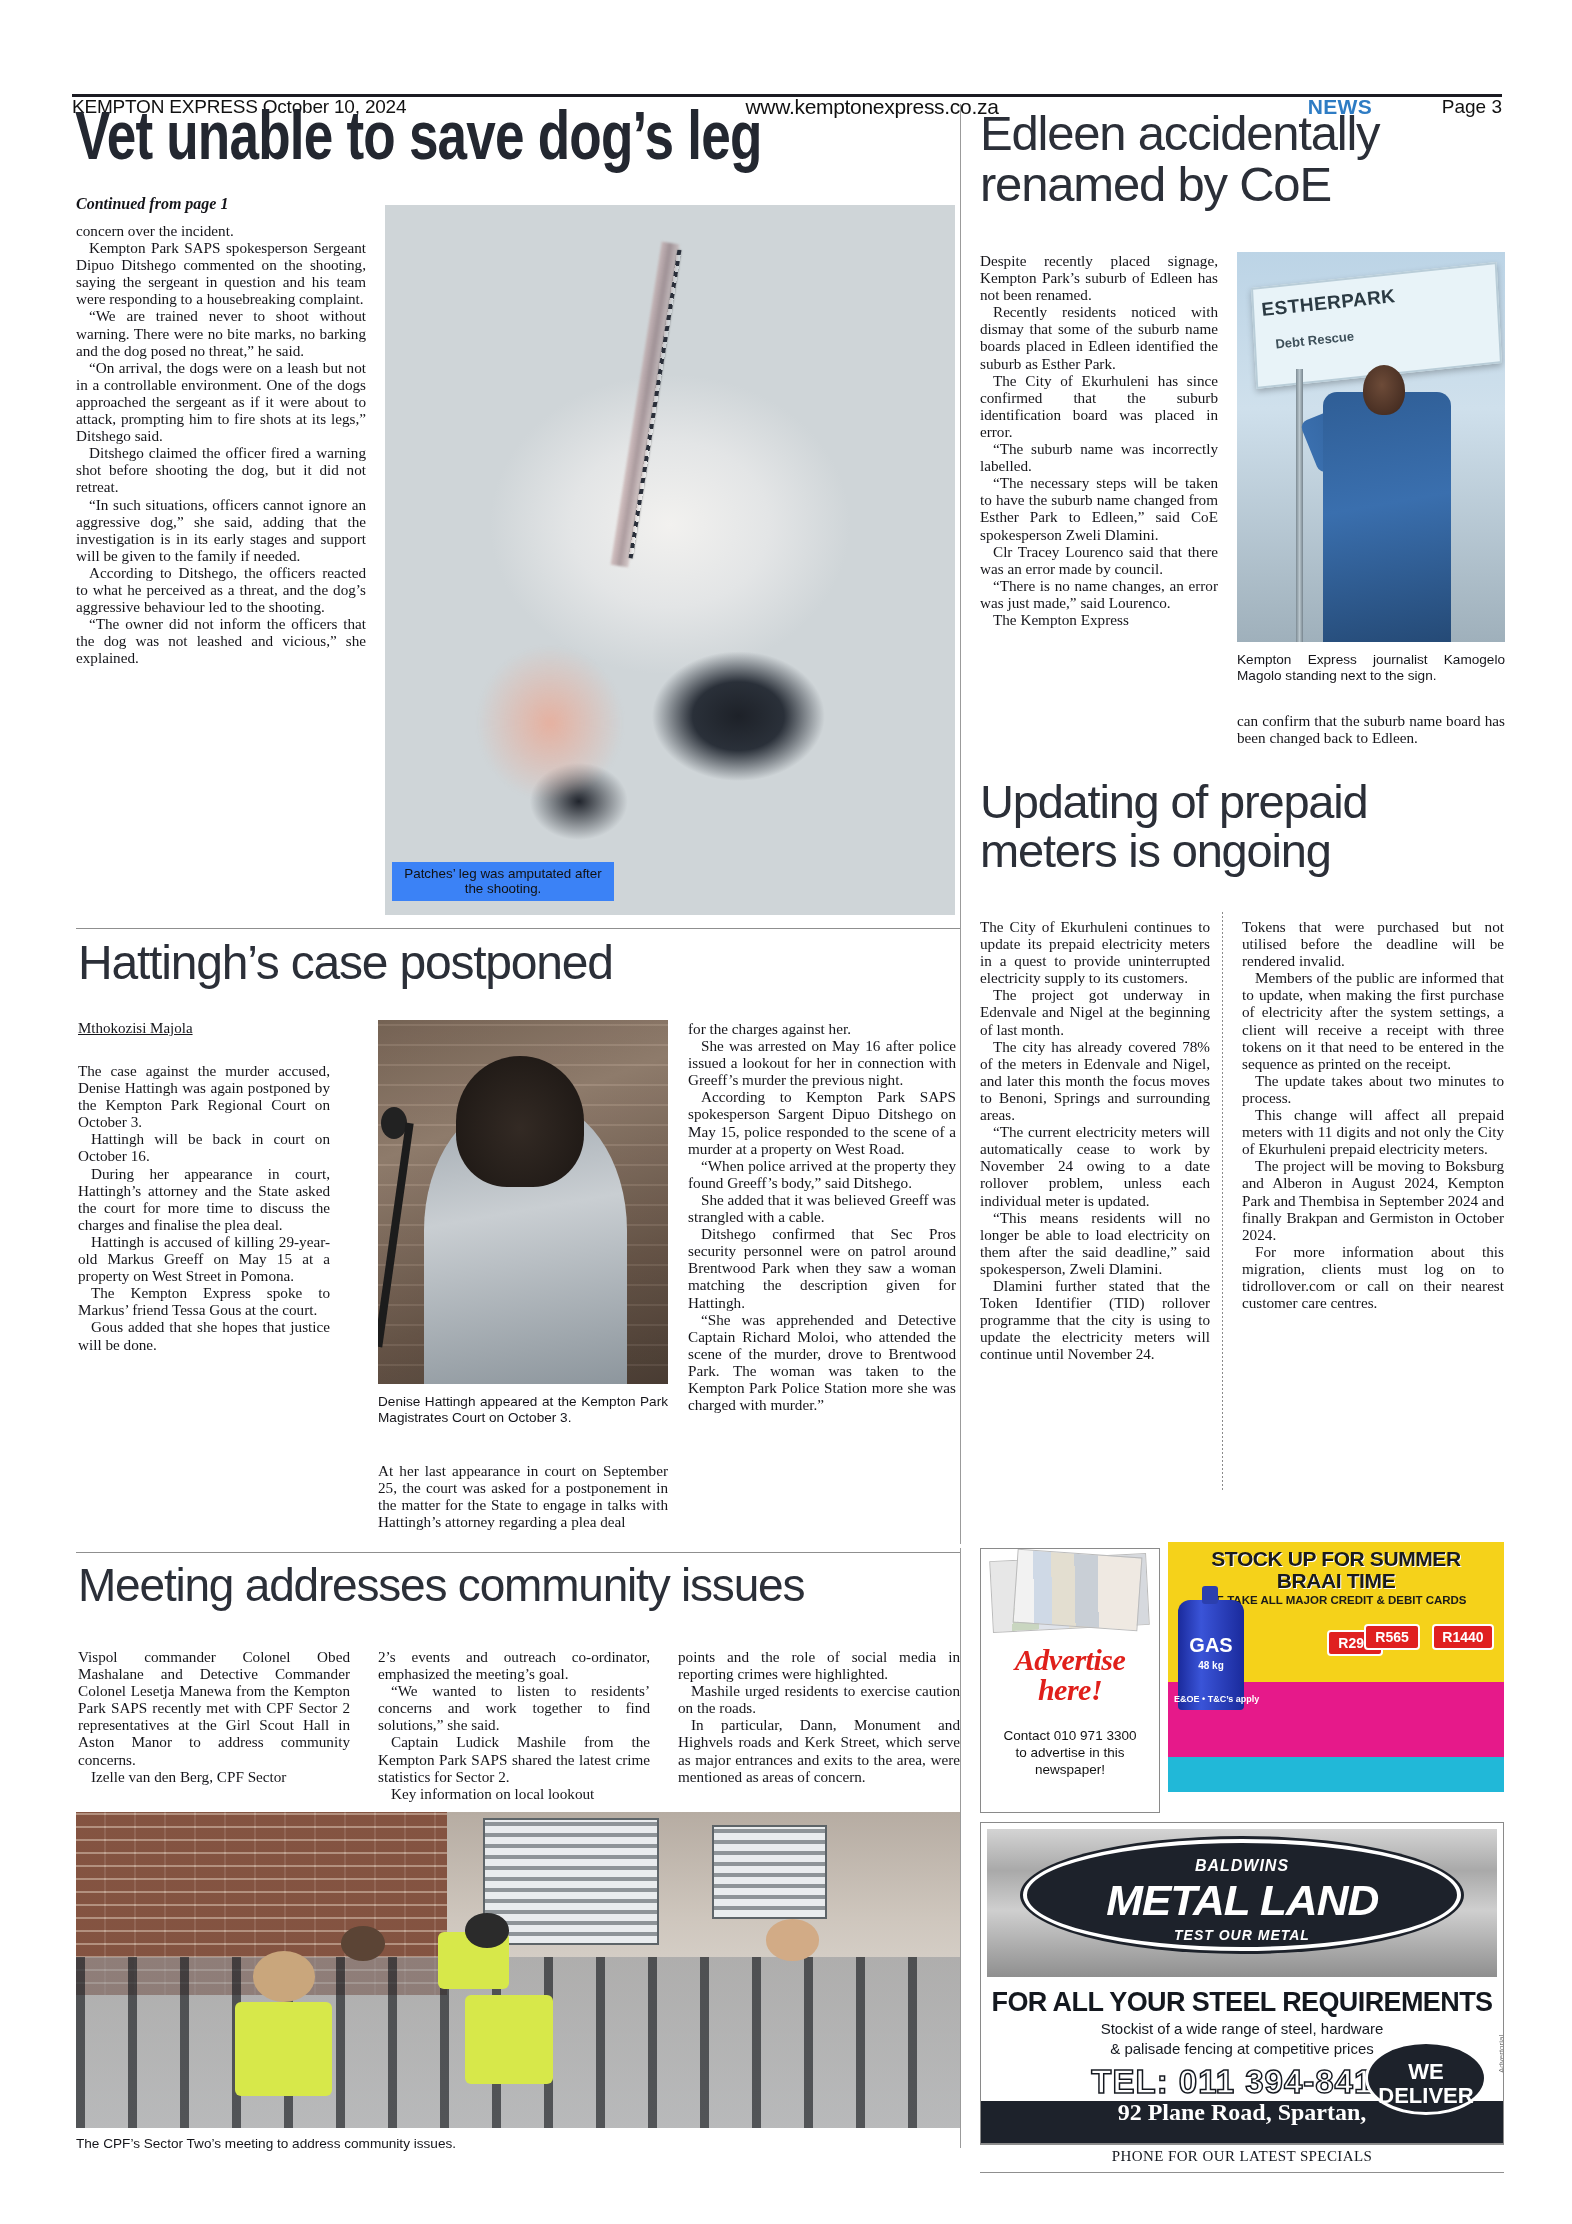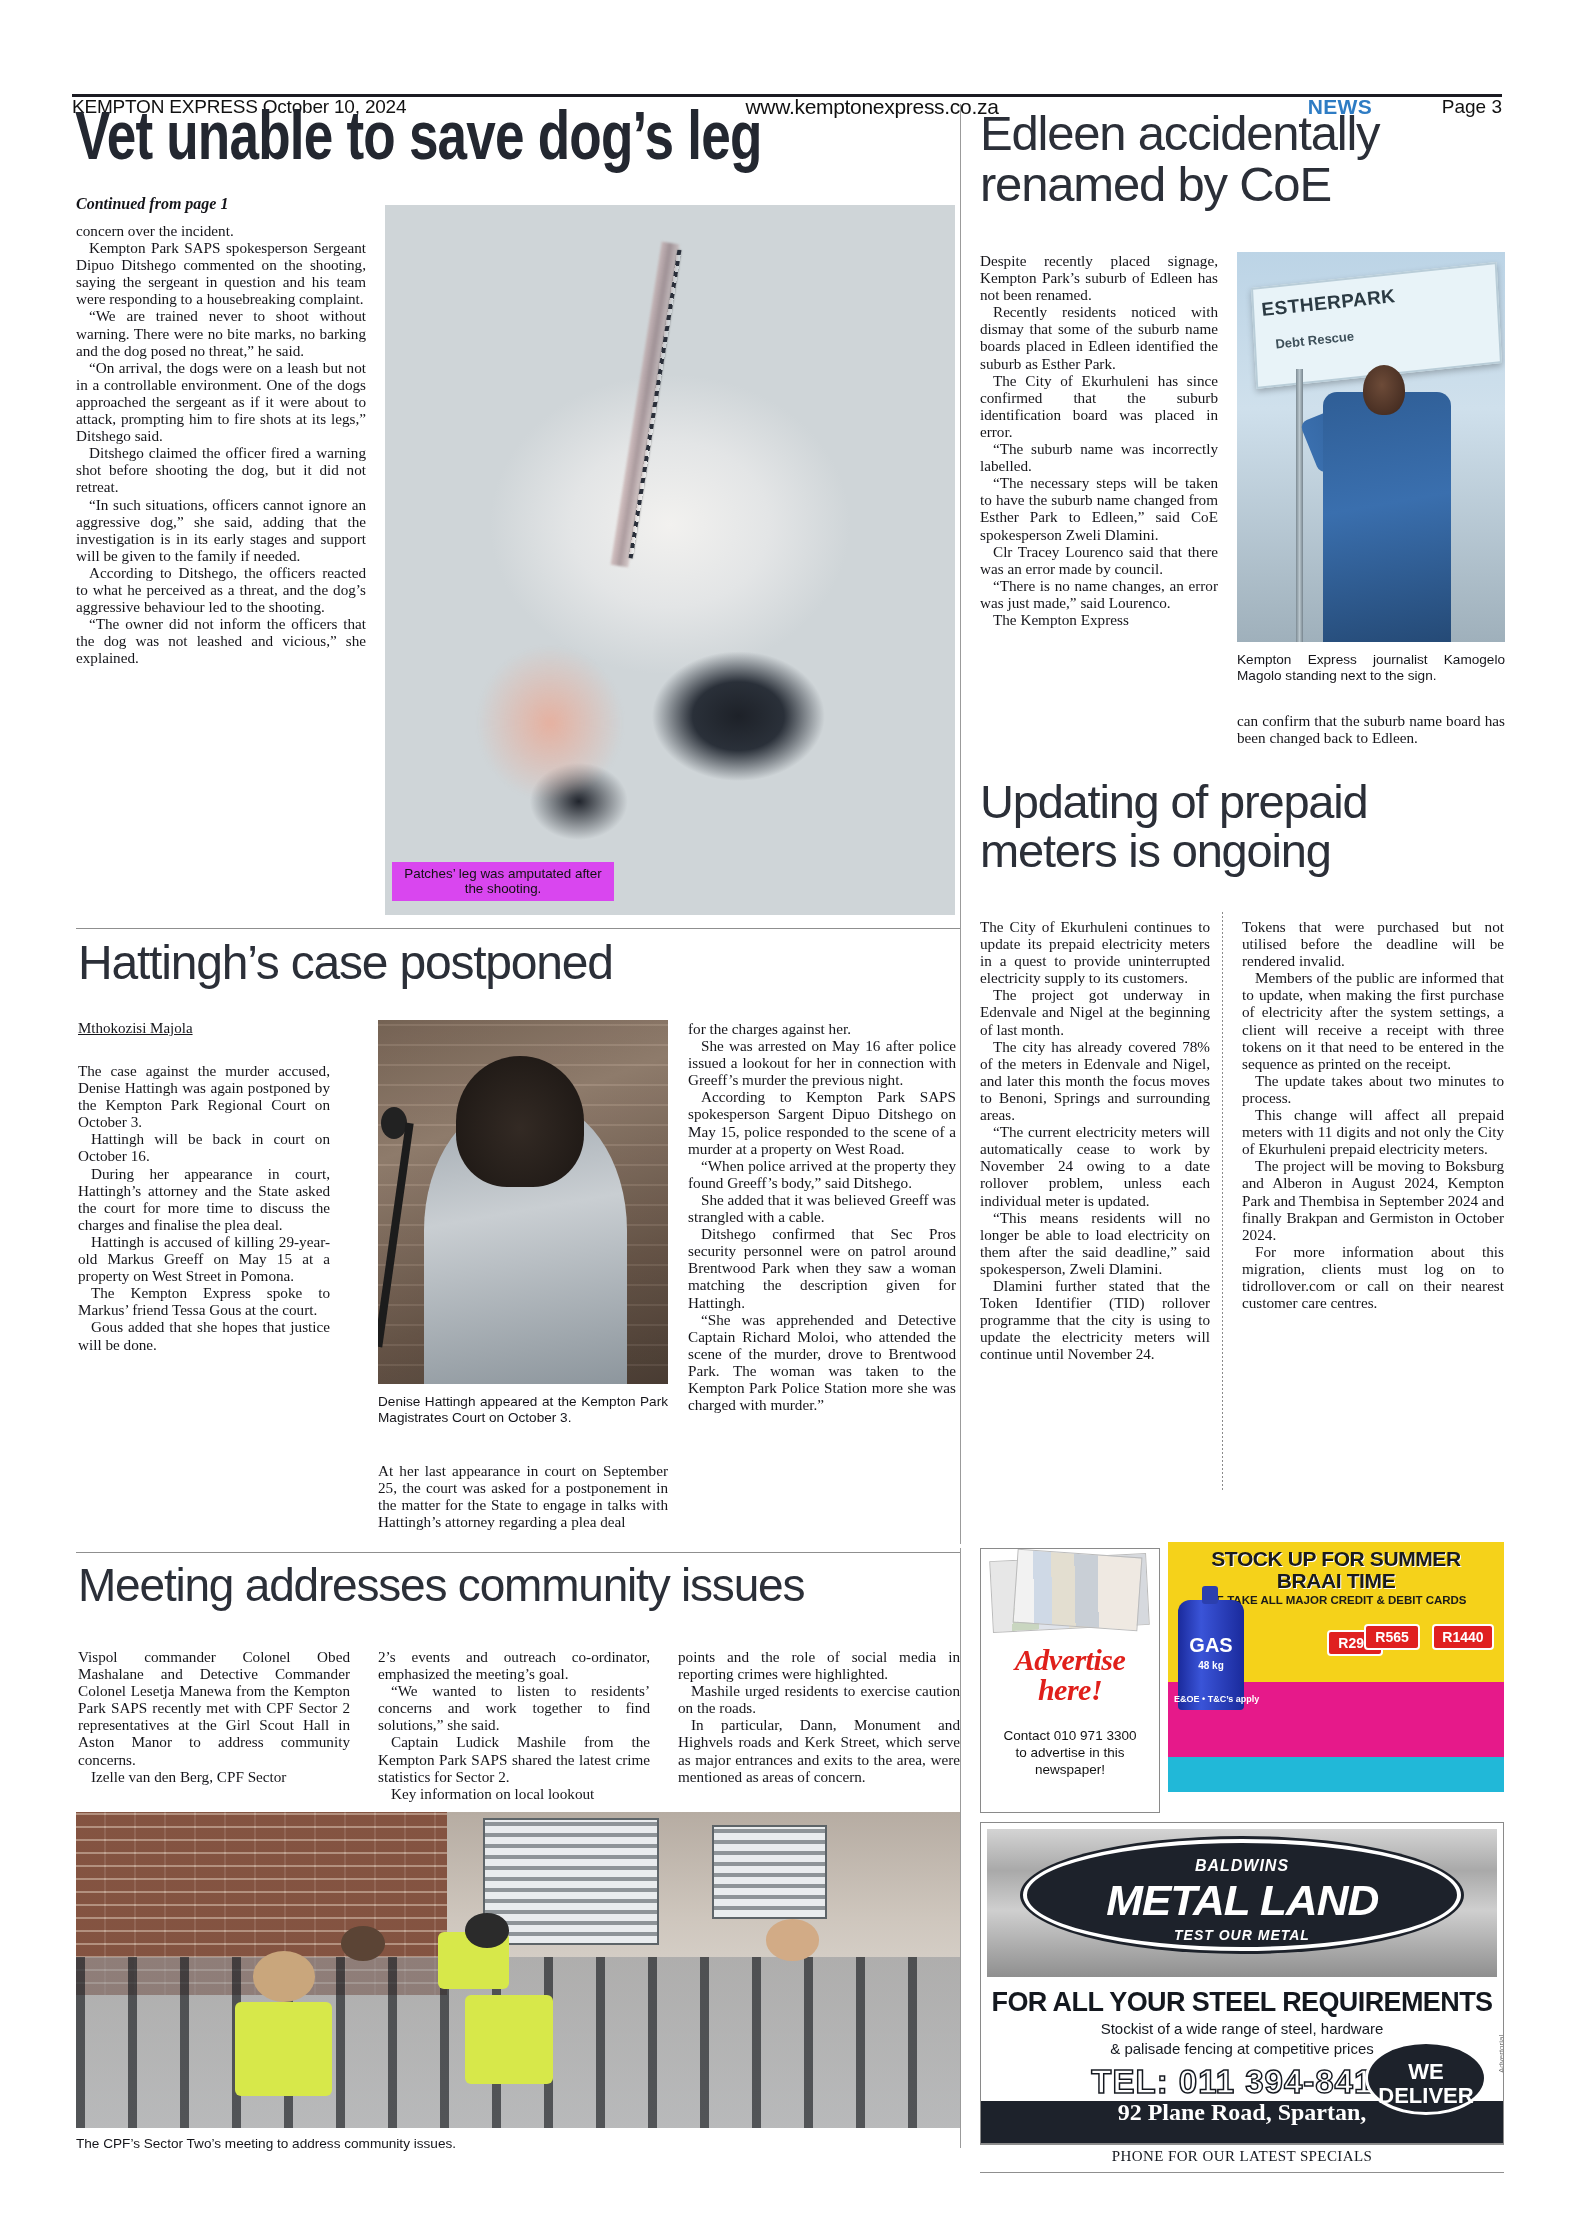--- a/index.html
+++ b/index.html
@@ -84,21 +84,21 @@
   .caption {
     position:absolute;
     font-family:"Liberation Sans", sans-serif;
     font-size:13.6px;
     line-height:16px;
     color:#15151a;
     text-align:justify;
   }
   .caption-overlay {
     position:absolute;
-    background:#d946ef;
+    background:#3b82f6;
     font-family:"Liberation Sans", sans-serif;
     font-size:13.4px; line-height:15.4px;
     color:#111; text-align:center;
     padding:4px 8px;
   }
 
   
   .photo { position:absolute; overflow:hidden; background:#cfcfcf; }
 
   

